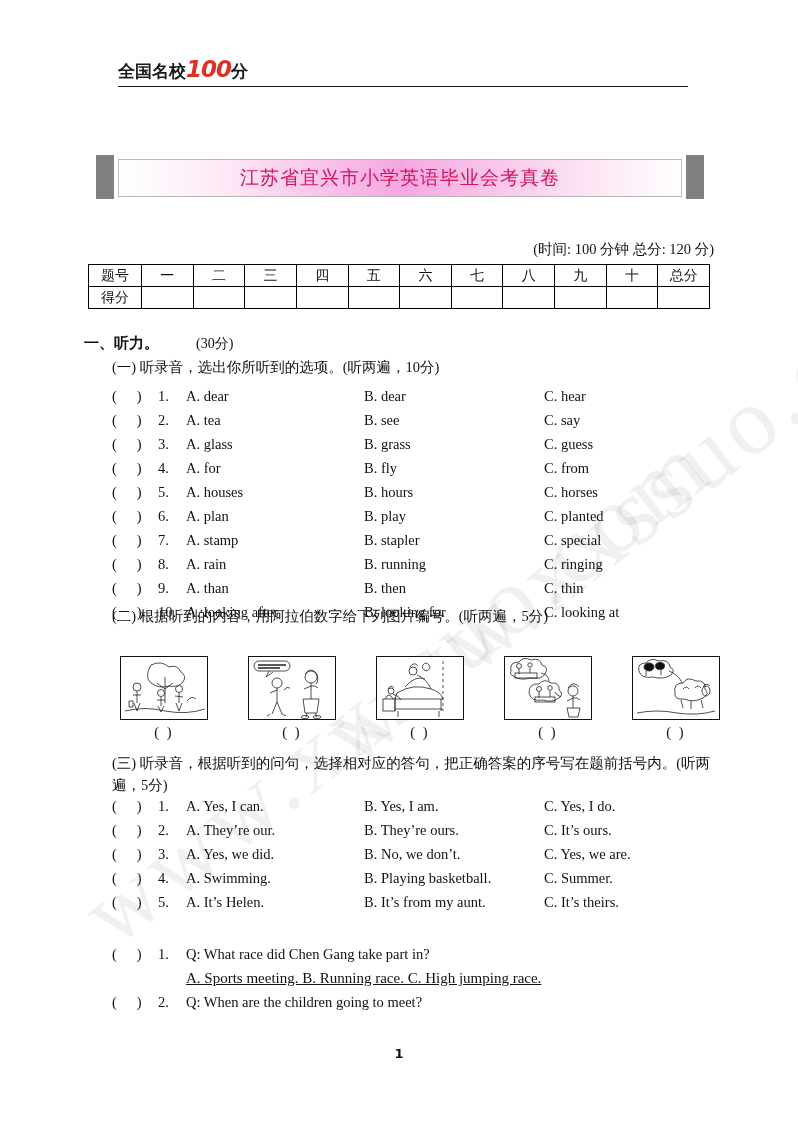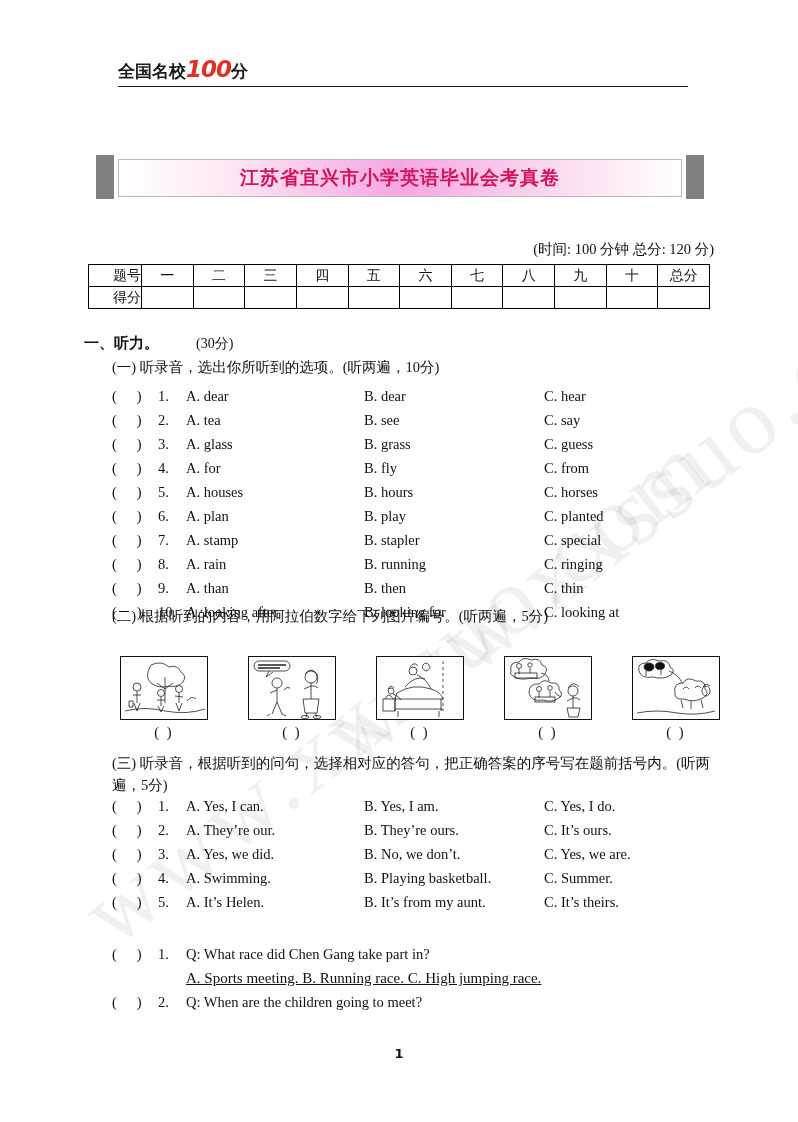--- a/index.html
+++ b/index.html
@@ -111,21 +111,21 @@
        #f6a7e2 50%,
        #fbe2f3 82%,
        #ffffff 100%);
     display: flex;
     align-items: center;
     justify-content: center;
   }
   .banner-title {
     font-family: "DejaVu Sans", sans-serif;
     font-size: 19px;
-    font-weight: bold;
+    font-weight: normal;
     color: #d4145a;
     letter-spacing: 1px;
     white-space: nowrap;
   }
 
   
   .time-line {
     position: absolute;
     right: 84px;
     top: 240px;
@@ -144,21 +144,21 @@
   }
   .score-table td {
     border: 1px solid #000;
     height: 21px;
     text-align: center;
     vertical-align: middle;
     font-size: 14px;
     font-family: "DejaVu Sans", sans-serif;
     padding: 0;
   }
-  .score-table td.head-col { width: 52px; text-align: right; }
+  .score-table td.head-col { width: 52px; }
 
   
   .sec-title {
     position: absolute;
     left: 84px;
     font-size: 15px;
     font-weight: bold;
     font-family: "DejaVu Sans", sans-serif;
     white-space: nowrap;
   }

